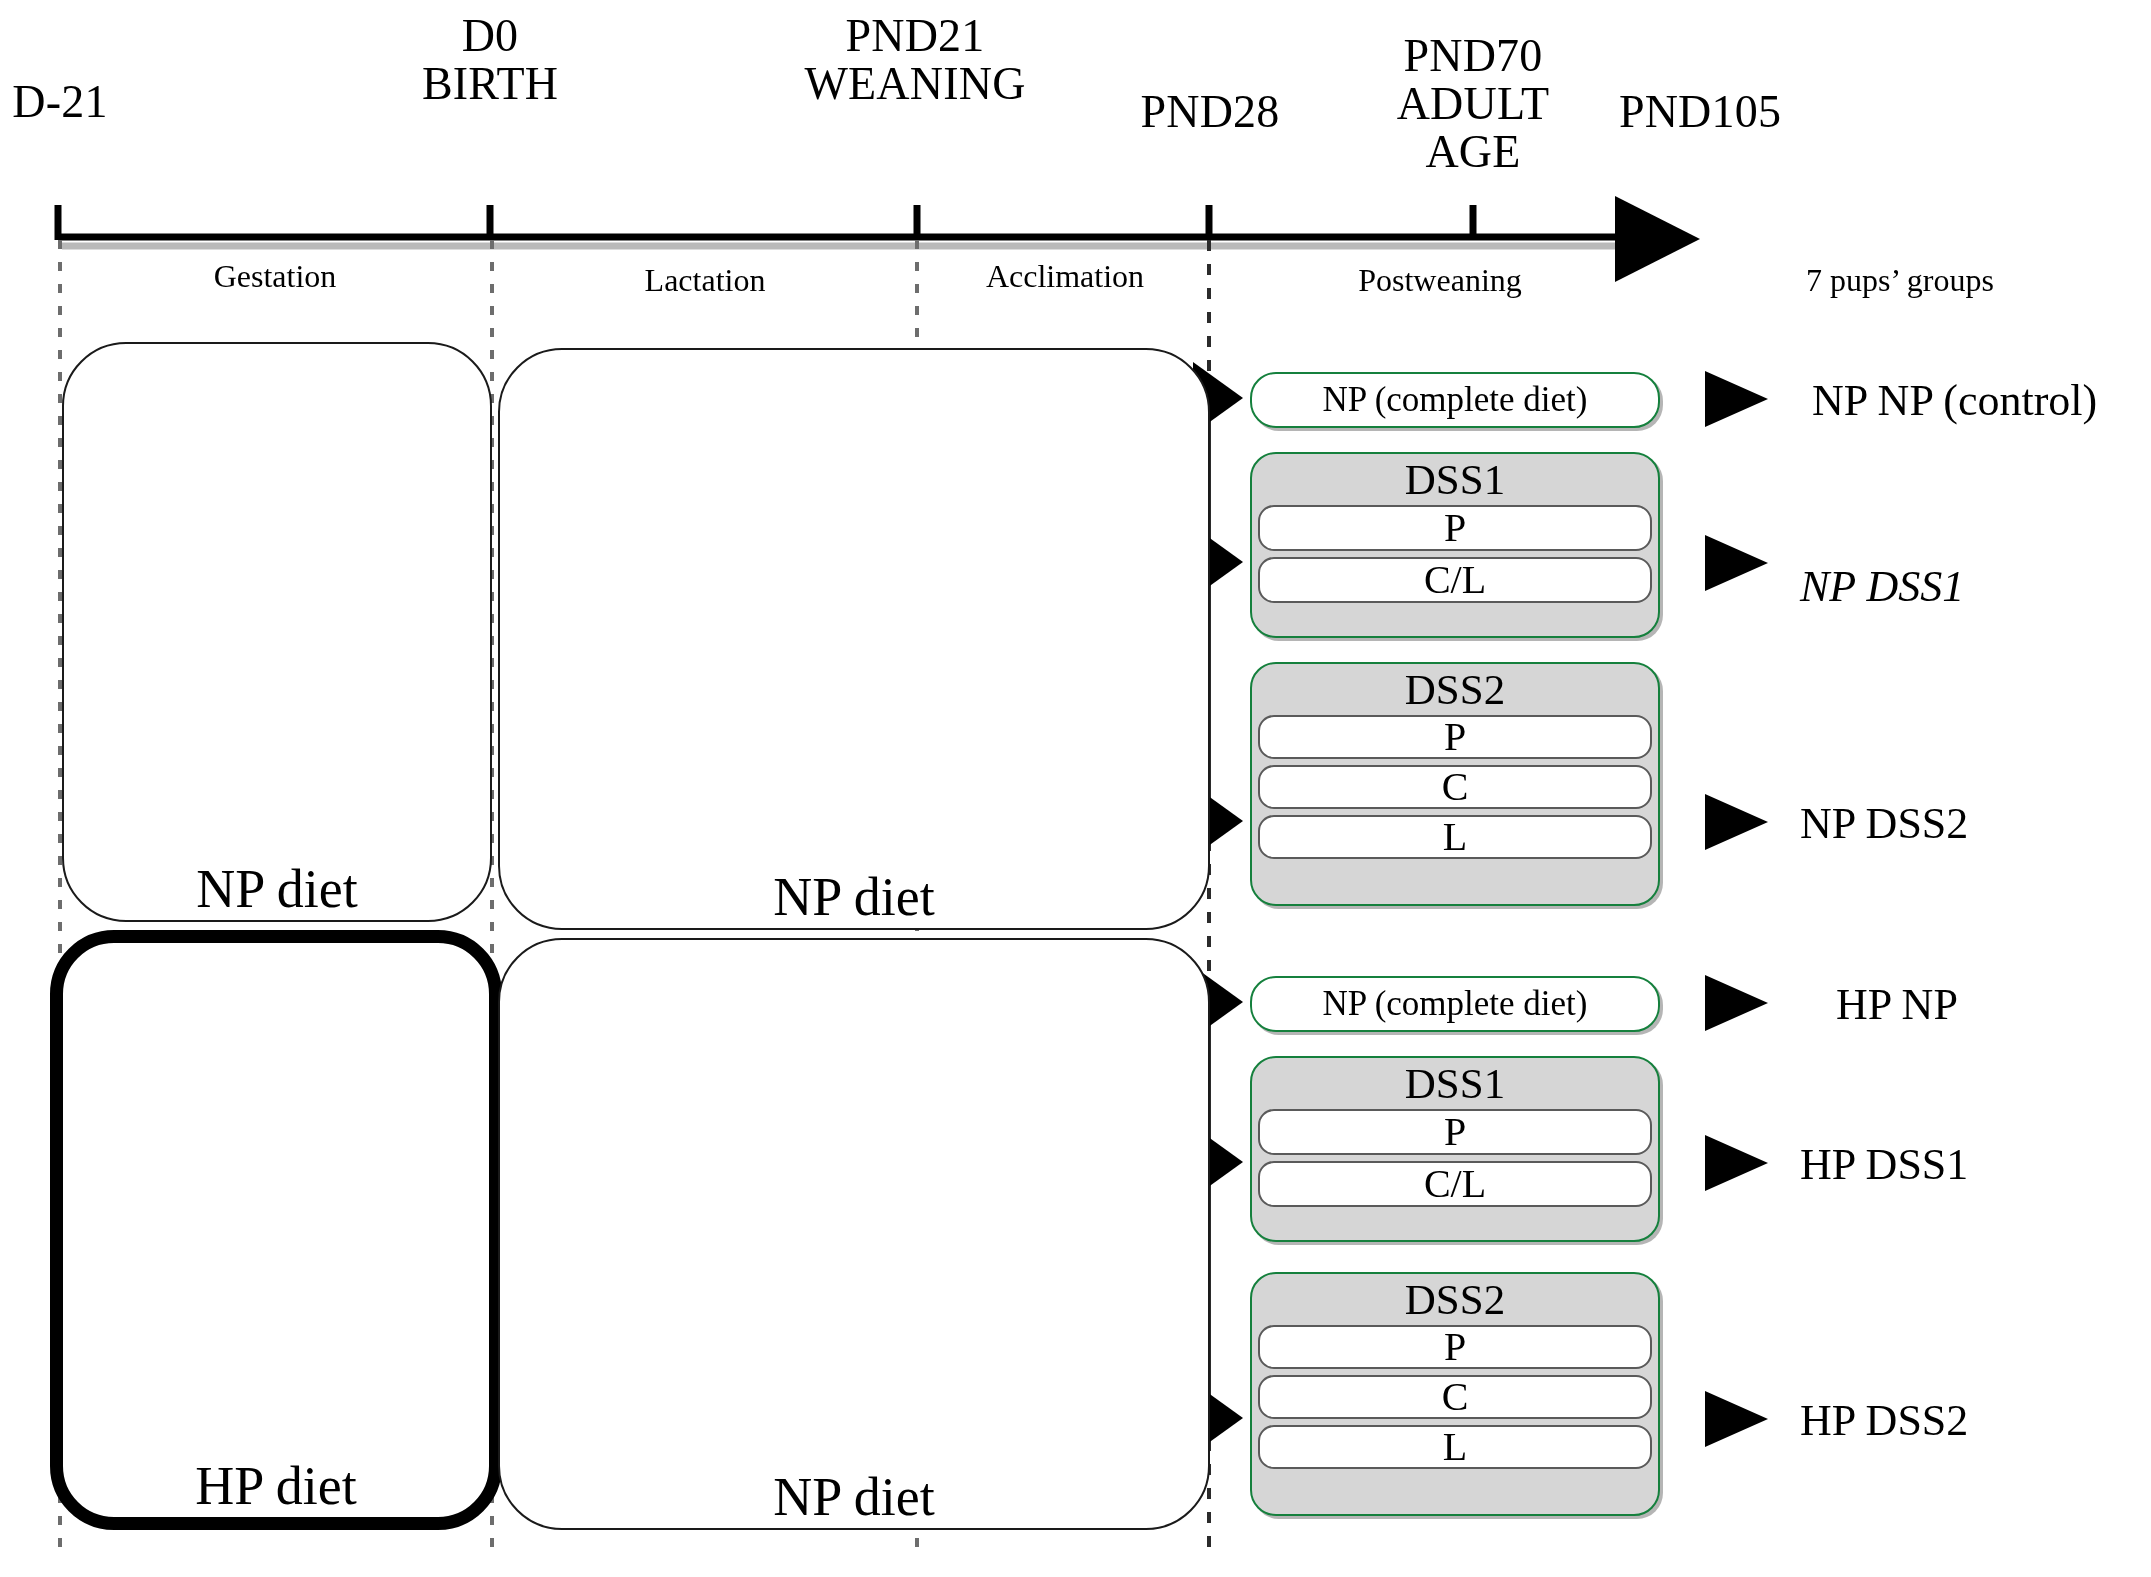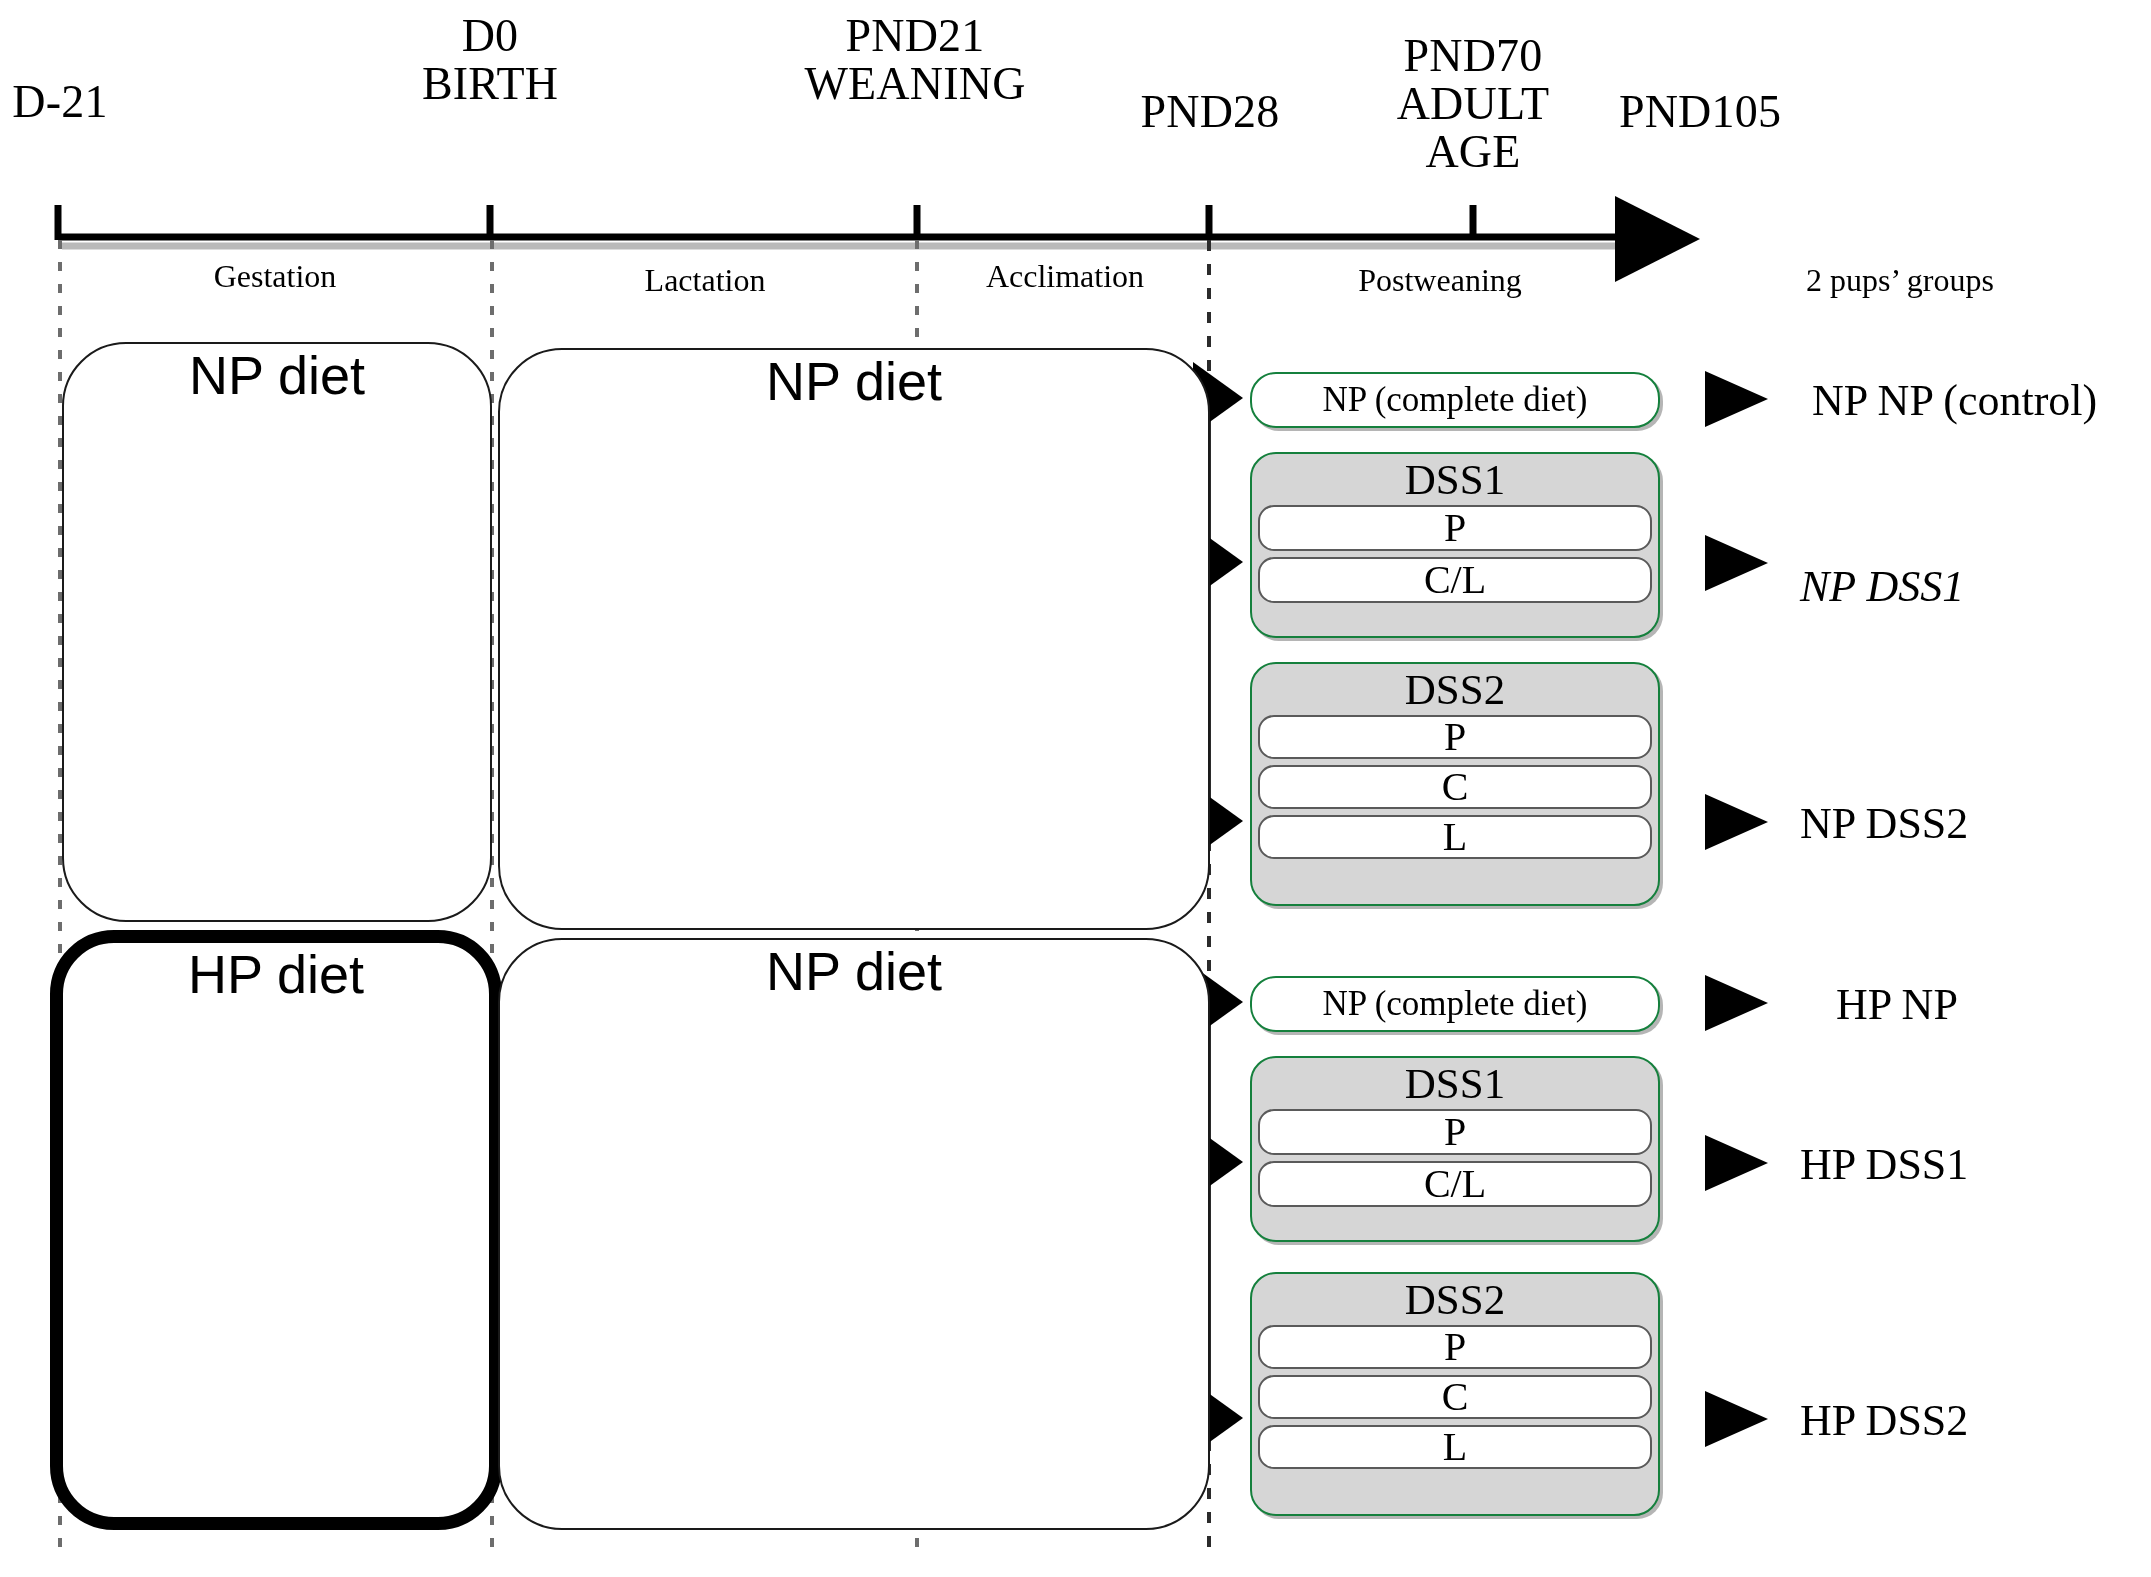--- a/index.html
+++ b/index.html
@@ -48,24 +48,24 @@
     white-space: nowrap;
   }
 
   
   .diet-box {
     position: absolute;
     box-sizing: border-box;
     background: #ffffff;
     border-radius: 64px;
     display: flex;
-    align-items: flex-start;
+    align-items: flex-end;
     justify-content: center;
     font-size: 54px;
-    font-family: Liberation Sans, sans-serif;
+    font-family: Liberation Serif, serif;
     color: #000;
   }
   .diet-box.thin  { border: 2px solid #1a1a1a; }
   .diet-box.thick { border: 13px solid #000000; }
 
   
   .grp {
     position: absolute;
     box-sizing: border-box;
     background: #d6d6d6;
@@ -201,21 +201,21 @@
   <div class="tl-label" style="left:1590px; top:88px; width:220px;">PND105</div>
 
   <div class="phase-label" style="left:95px; top:258px; width:360px;">Gestation</div>
 
   <div class="phase-label" style="left:530px; top:262px; width:350px;">Lactation</div>
 
   <div class="phase-label" style="left:925px; top:258px; width:280px;">Acclimation</div>
 
   <div class="phase-label" style="left:1280px; top:262px; width:320px;">Postweaning</div>
 
-  <div class="phase-label" style="left:1690px; top:262px; width:420px;">2 pups’ groups</div>
+  <div class="phase-label" style="left:1690px; top:262px; width:420px;">7 pups’ groups</div>
 
   <div class="diet-box thin" style="left:62px; top:342px; width:430px; height:580px;">
     <span>NP diet</span>
   </div>
 
   <div class="diet-box thin" style="left:498px; top:348px; width:712px; height:582px;">
     <span>NP diet</span>
   </div>
 
   <div class="diet-box thick" style="left:50px; top:930px; width:452px; height:600px;">

